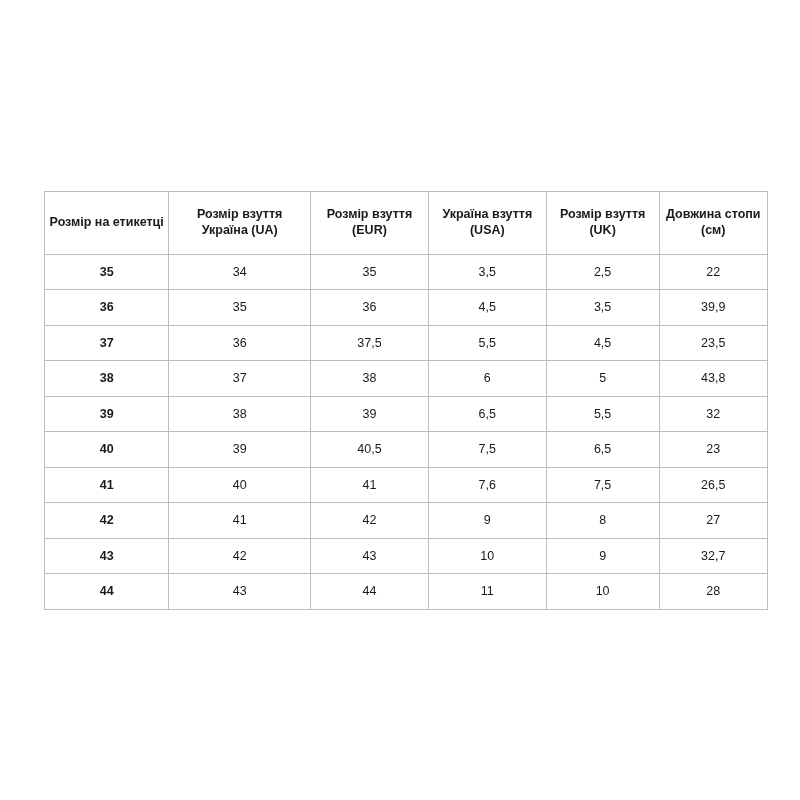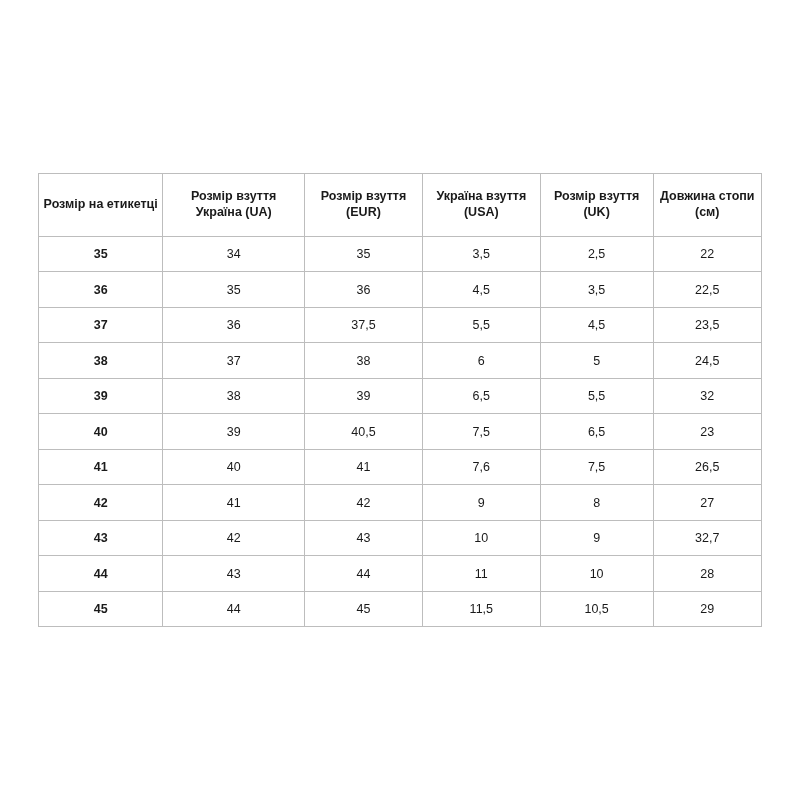--- a/index.html
+++ b/index.html
@@ -24,20 +24,21 @@
   }
   .table-wrap {
     width: 760px;
     padding: 0 18px;
     box-sizing: border-box;
   }
   table.size-table {
     border-collapse: collapse;
     width: 100%;
     table-layout: fixed;
+    margin-left: 6px;
   }
   table.size-table th,
   table.size-table td {
     border: 1px solid #bdbdbd;
     text-align: center;
     vertical-align: middle;
     font-size: 12.5px;
     color: #1a1a1a;
     padding: 0 4px;
   }
@@ -94,37 +95,37 @@
           <td>3,5</td>
           <td>2,5</td>
           <td>22</td>
         </tr>
         <tr>
           <td class="label-col">36</td>
           <td>35</td>
           <td>36</td>
           <td>4,5</td>
           <td>3,5</td>
-          <td>22,5</td>
+          <td>39,9</td>
         </tr>
         <tr>
           <td class="label-col">37</td>
           <td>36</td>
           <td>37,5</td>
           <td>5,5</td>
           <td>4,5</td>
           <td>23,5</td>
         </tr>
         <tr>
           <td class="label-col">38</td>
           <td>37</td>
           <td>38</td>
           <td>6</td>
           <td>5</td>
-          <td>24,5</td>
+          <td>43,8</td>
         </tr>
         <tr>
           <td class="label-col">39</td>
           <td>38</td>
           <td>39</td>
           <td>6,5</td>
           <td>5,5</td>
           <td>32</td>
         </tr>
         <tr>
@@ -160,24 +161,16 @@
           <td>32,7</td>
         </tr>
         <tr>
           <td class="label-col">44</td>
           <td>43</td>
           <td>44</td>
           <td>11</td>
           <td>10</td>
           <td>28</td>
         </tr>
-        <tr>
-          <td class="label-col">45</td>
-          <td>44</td>
-          <td>45</td>
-          <td>11,5</td>
-          <td>10,5</td>
-          <td>29</td>
-        </tr>
       </tbody>
     </table>
   </div>
 </div>
 
 </body></html>

